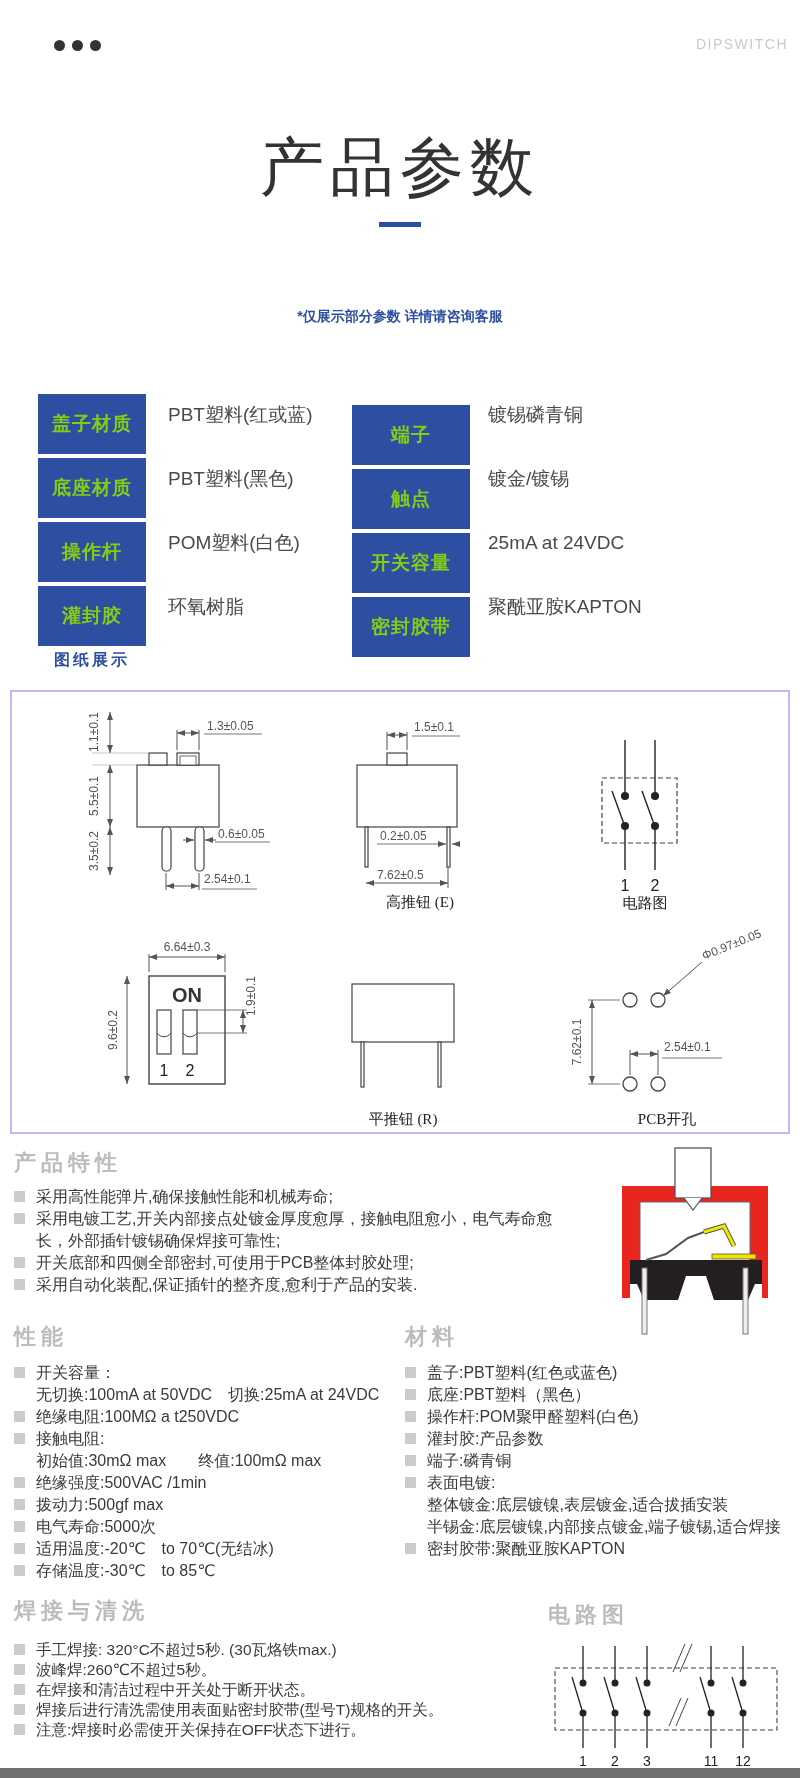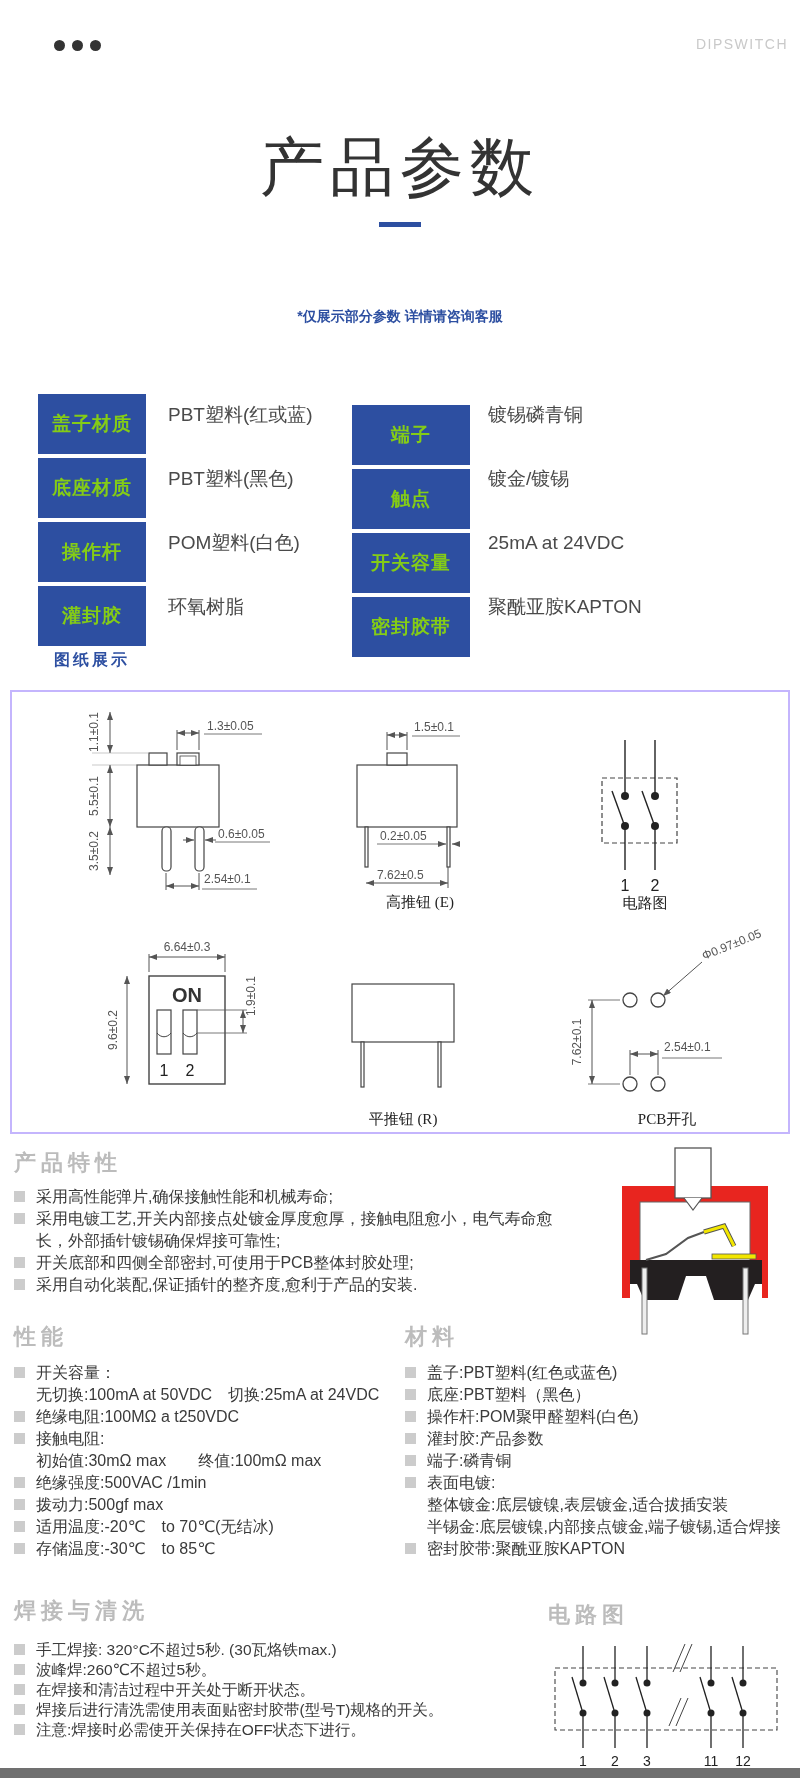--- a/index.html
+++ b/index.html
@@ -256,20 +256,21 @@
 
   <div class="ghead" style="left:14px;top:1322px;">性能</div>
   <div class="seclist" style="left:14px;top:1362px;width:375px;">
     <div class="li"><span class="sq"></span><span>开关容量：</span></div>
     <div class="li nob"><span>无切换:100mA at 50VDC　切换:25mA at 24VDC</span></div>
     <div class="li"><span class="sq"></span><span>绝缘电阻:100MΩ a t250VDC</span></div>
     <div class="li"><span class="sq"></span><span>接触电阻:</span></div>
     <div class="li nob"><span>初始值:30mΩ max　　终值:100mΩ max</span></div>
     <div class="li"><span class="sq"></span><span>绝缘强度:500VAC /1min</span></div>
     <div class="li"><span class="sq"></span><span>拨动力:500gf max</span></div>
+    <div class="li"><span class="sq"></span><span>电气寿命:5000次</span></div>
     <div class="li"><span class="sq"></span><span>适用温度:-20℃　to 70℃(无结冰)</span></div>
     <div class="li"><span class="sq"></span><span>存储温度:-30℃　to 85℃</span></div>
   </div>
 
   <div class="ghead" style="left:405px;top:1322px;">材料</div>
   <div class="seclist" style="left:405px;top:1362px;width:392px;">
     <div class="li"><span class="sq"></span><span>盖子:PBT塑料(红色或蓝色)</span></div>
     <div class="li"><span class="sq"></span><span>底座:PBT塑料（黑色）</span></div>
     <div class="li"><span class="sq"></span><span>操作杆:POM聚甲醛塑料(白色)</span></div>
     <div class="li"><span class="sq"></span><span>灌封胶:产品参数</span></div>

